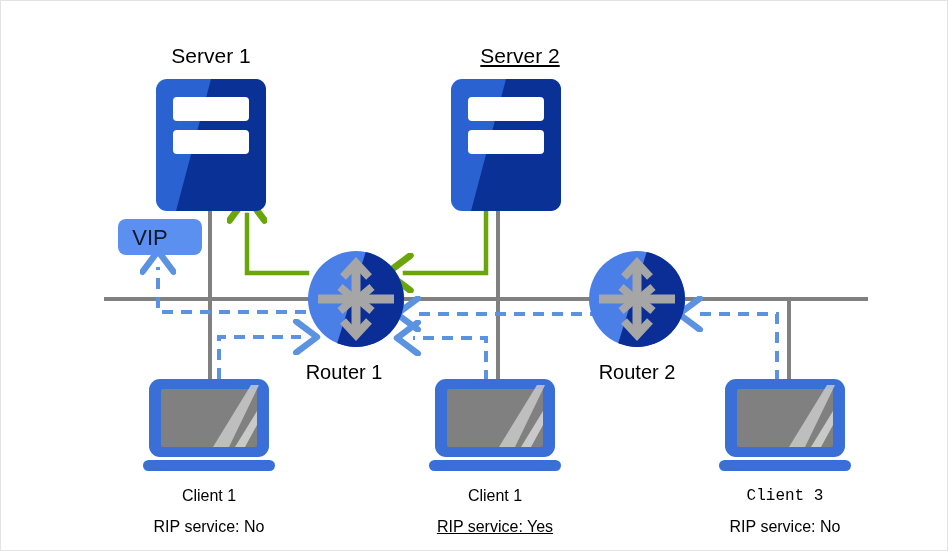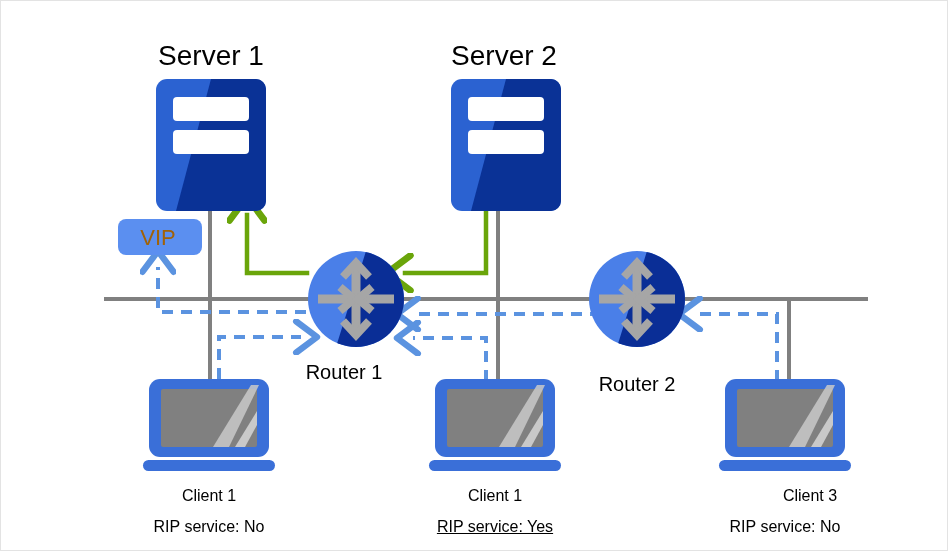--- a/index.html
+++ b/index.html
@@ -3,21 +3,21 @@
 <meta charset="utf-8">
 <style>
   html,body{margin:0;padding:0;background:#ffffff;}
   body{font-family:"Liberation Sans",sans-serif;}
   #canvas{
     position:relative;width:948px;height:551px;
     background:#ffffff;border:1px solid #e3e3e3;box-sizing:border-box;
     overflow:hidden;
   }
   .lbl{position:absolute;color:#000000;white-space:nowrap;text-align:center;}
-  .node-title{font-size:28px;line-height:22px;}
+  .node-title{font-size:21px;line-height:22px;}
   .sub-lbl{font-size:16px;line-height:22px;}
   .router-lbl{font-size:20px;line-height:22px;}
   svg.layer{position:absolute;left:0;top:0;width:948px;height:551px;}
 </style>
 </head>
 <body>
 
 <div id="canvas">
 
   <svg class="layer" viewBox="0 0 948 551">
@@ -168,30 +168,30 @@
       <rect x="718" y="459" width="132" height="11" rx="5.5" fill="#3A6FD8"></rect>
     </g>
 
     <g>
       <rect x="117" y="218" width="84" height="36" rx="8" fill="#5B8FF0"></rect>
     </g>
   </svg>
 
   <div class="lbl node-title" style="left:135px;top:44px;width:150px;">Server 1</div>
 
-  <div class="lbl node-title" style="left:428px;top:44px;width:150px;">Server 2</div>
+  <div class="lbl node-title" style="left:444px;top:44px;width:150px;text-decoration:underline;">Server 2</div>
 
   <div class="lbl router-lbl" style="left:268px;top:360px;width:150px;">Router 1</div>
 
-  <div class="lbl router-lbl" style="left:561px;top:372px;width:150px;">Router 2</div>
+  <div class="lbl router-lbl" style="left:561px;top:360px;width:150px;">Router 2</div>
 
-  <div class="lbl" style="left:117px;top:224px;width:64px;color:#a16207;font-size:22px;line-height:26px;margin-left:8px;">VIP</div>
+  <div class="lbl" style="left:117px;top:224px;width:64px;color:#0f172a;font-size:22px;line-height:26px;">VIP</div>
 
   <div class="lbl sub-lbl" style="left:133px;top:484px;width:150px;">Client 1</div>
   <div class="lbl sub-lbl" style="left:98px;top:515px;width:220px;">RIP service: No</div>
 
   <div class="lbl sub-lbl" style="left:419px;top:484px;width:150px;">Client 1</div>
   <div class="lbl sub-lbl" style="left:384px;top:515px;width:220px;text-decoration:underline;">RIP service: Yes</div>
 
-  <div class="lbl sub-lbl" style="left:734px;top:484px;width:150px;">Client 3</div>
+  <div class="lbl sub-lbl" style="left:709px;top:484px;width:150px;font-family:Liberation Mono, monospace;">Client 3</div>
   <div class="lbl sub-lbl" style="left:674px;top:515px;width:220px;">RIP service: No</div>
 
 </div>
 
 </body></html>

